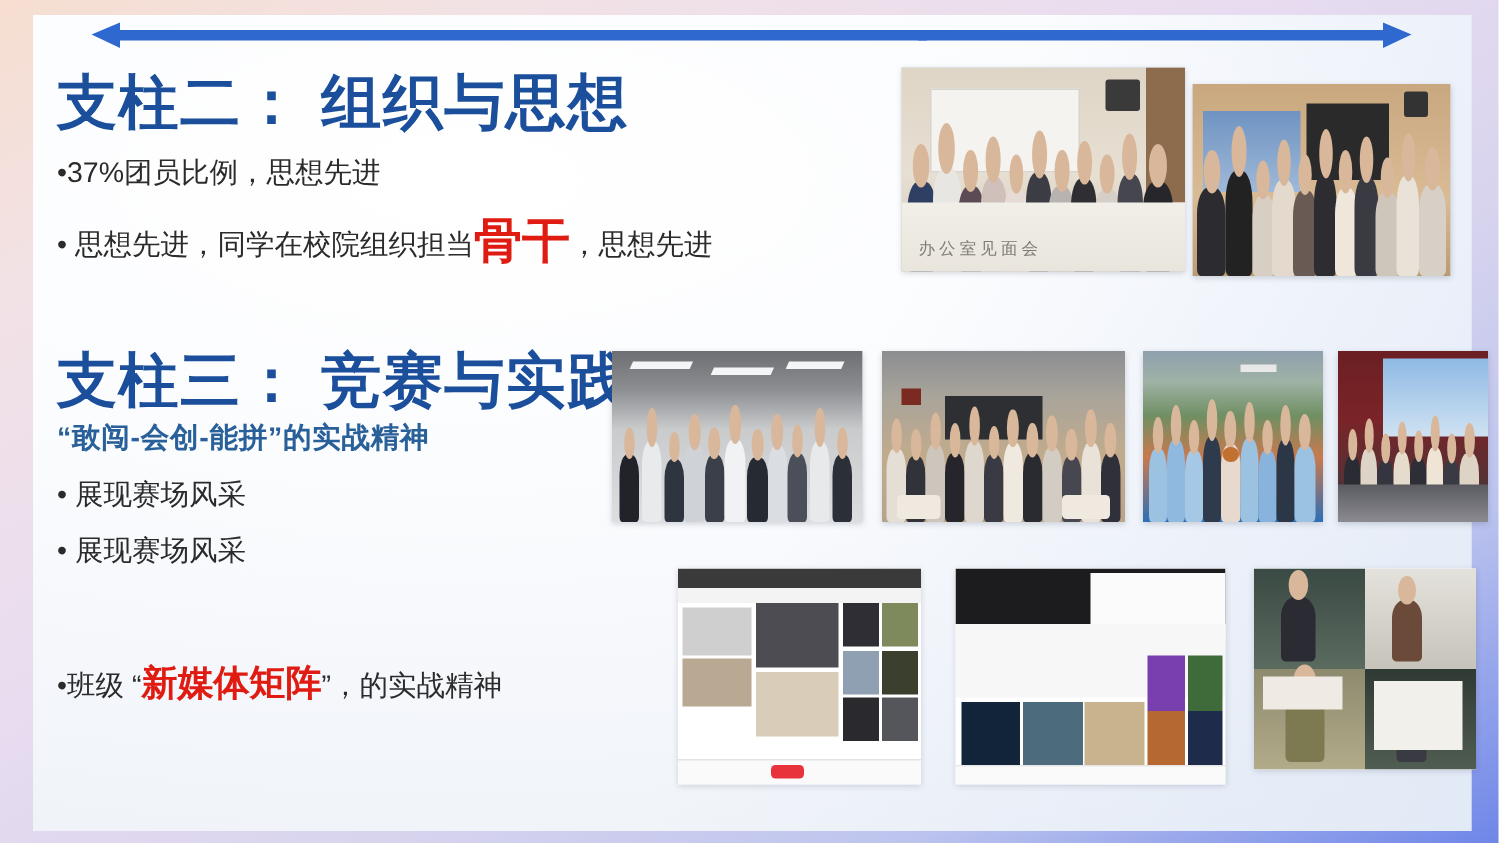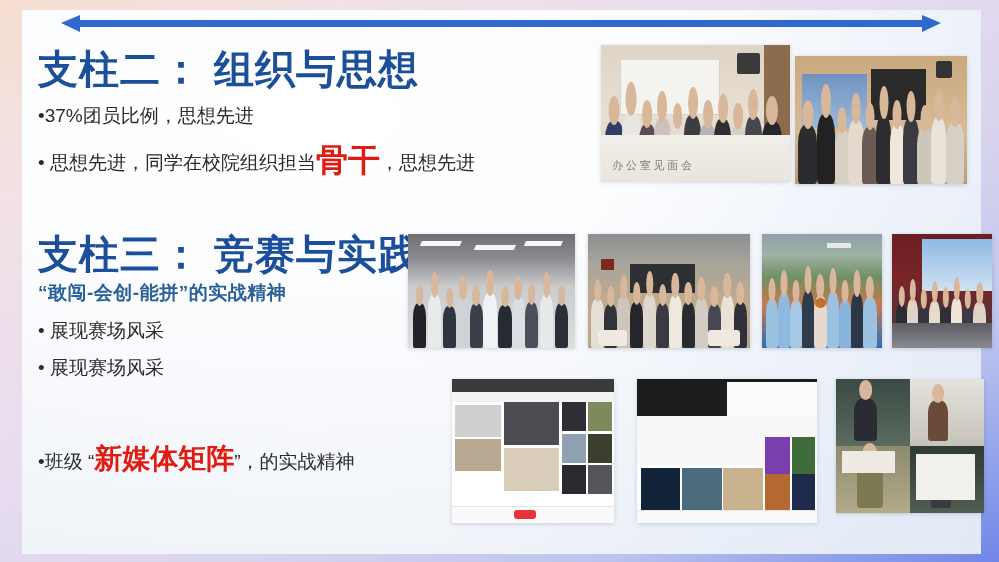--- a/index.html
+++ b/index.html
@@ -233,21 +233,21 @@
       <span class="p" style="left:59%;width:11%;height:84%;background:#efe5d6;"></span>
       <span class="p" style="left:70%;width:11%;height:70%;background:#3a3a44;"></span>
       <span class="p" style="left:81%;width:13%;height:78%;background:#ded4c6;"></span>
     </div>
     <div style="position:absolute;left:0;bottom:0;width:100%;height:22%;background:linear-gradient(#5b5b62,#8a8a90);"></div>
   </div>
 
   <div class="block" style="top:428px;">
 
     <div class="bullet" style="margin-top:13px;">
-      <span class="dot">•</span><span>班级 “</span><span class="hl bold" style="font-size:28px;">新媒体矩阵</span><span>”，的实战精神</span>
+      <span class="dot">•</span><span>班级 “</span><span class="hl bold" style="font-size:24px;">新媒体矩阵</span><span>”，的实战精神</span>
     </div>
   </div>
 
   <div class="shot" style="left:452px;top:379px;width:162px;height:144px;">
     <div class="bar" style="top:0;height:9%;background:#3a3a3a;"></div>
     <div class="bar" style="top:9%;height:7%;background:#f3f3f3;"></div>
     <div class="tile" style="left:2%;top:18%;width:28%;height:22%;background:#cfcfcf;"></div>
     <div class="tile" style="left:2%;top:42%;width:28%;height:22%;background:#b9a892;"></div>
     <div class="tile" style="left:32%;top:16%;width:34%;height:30%;background:#4c4c52;"></div>
     <div class="tile" style="left:32%;top:48%;width:34%;height:30%;background:#d9ccb8;"></div>

